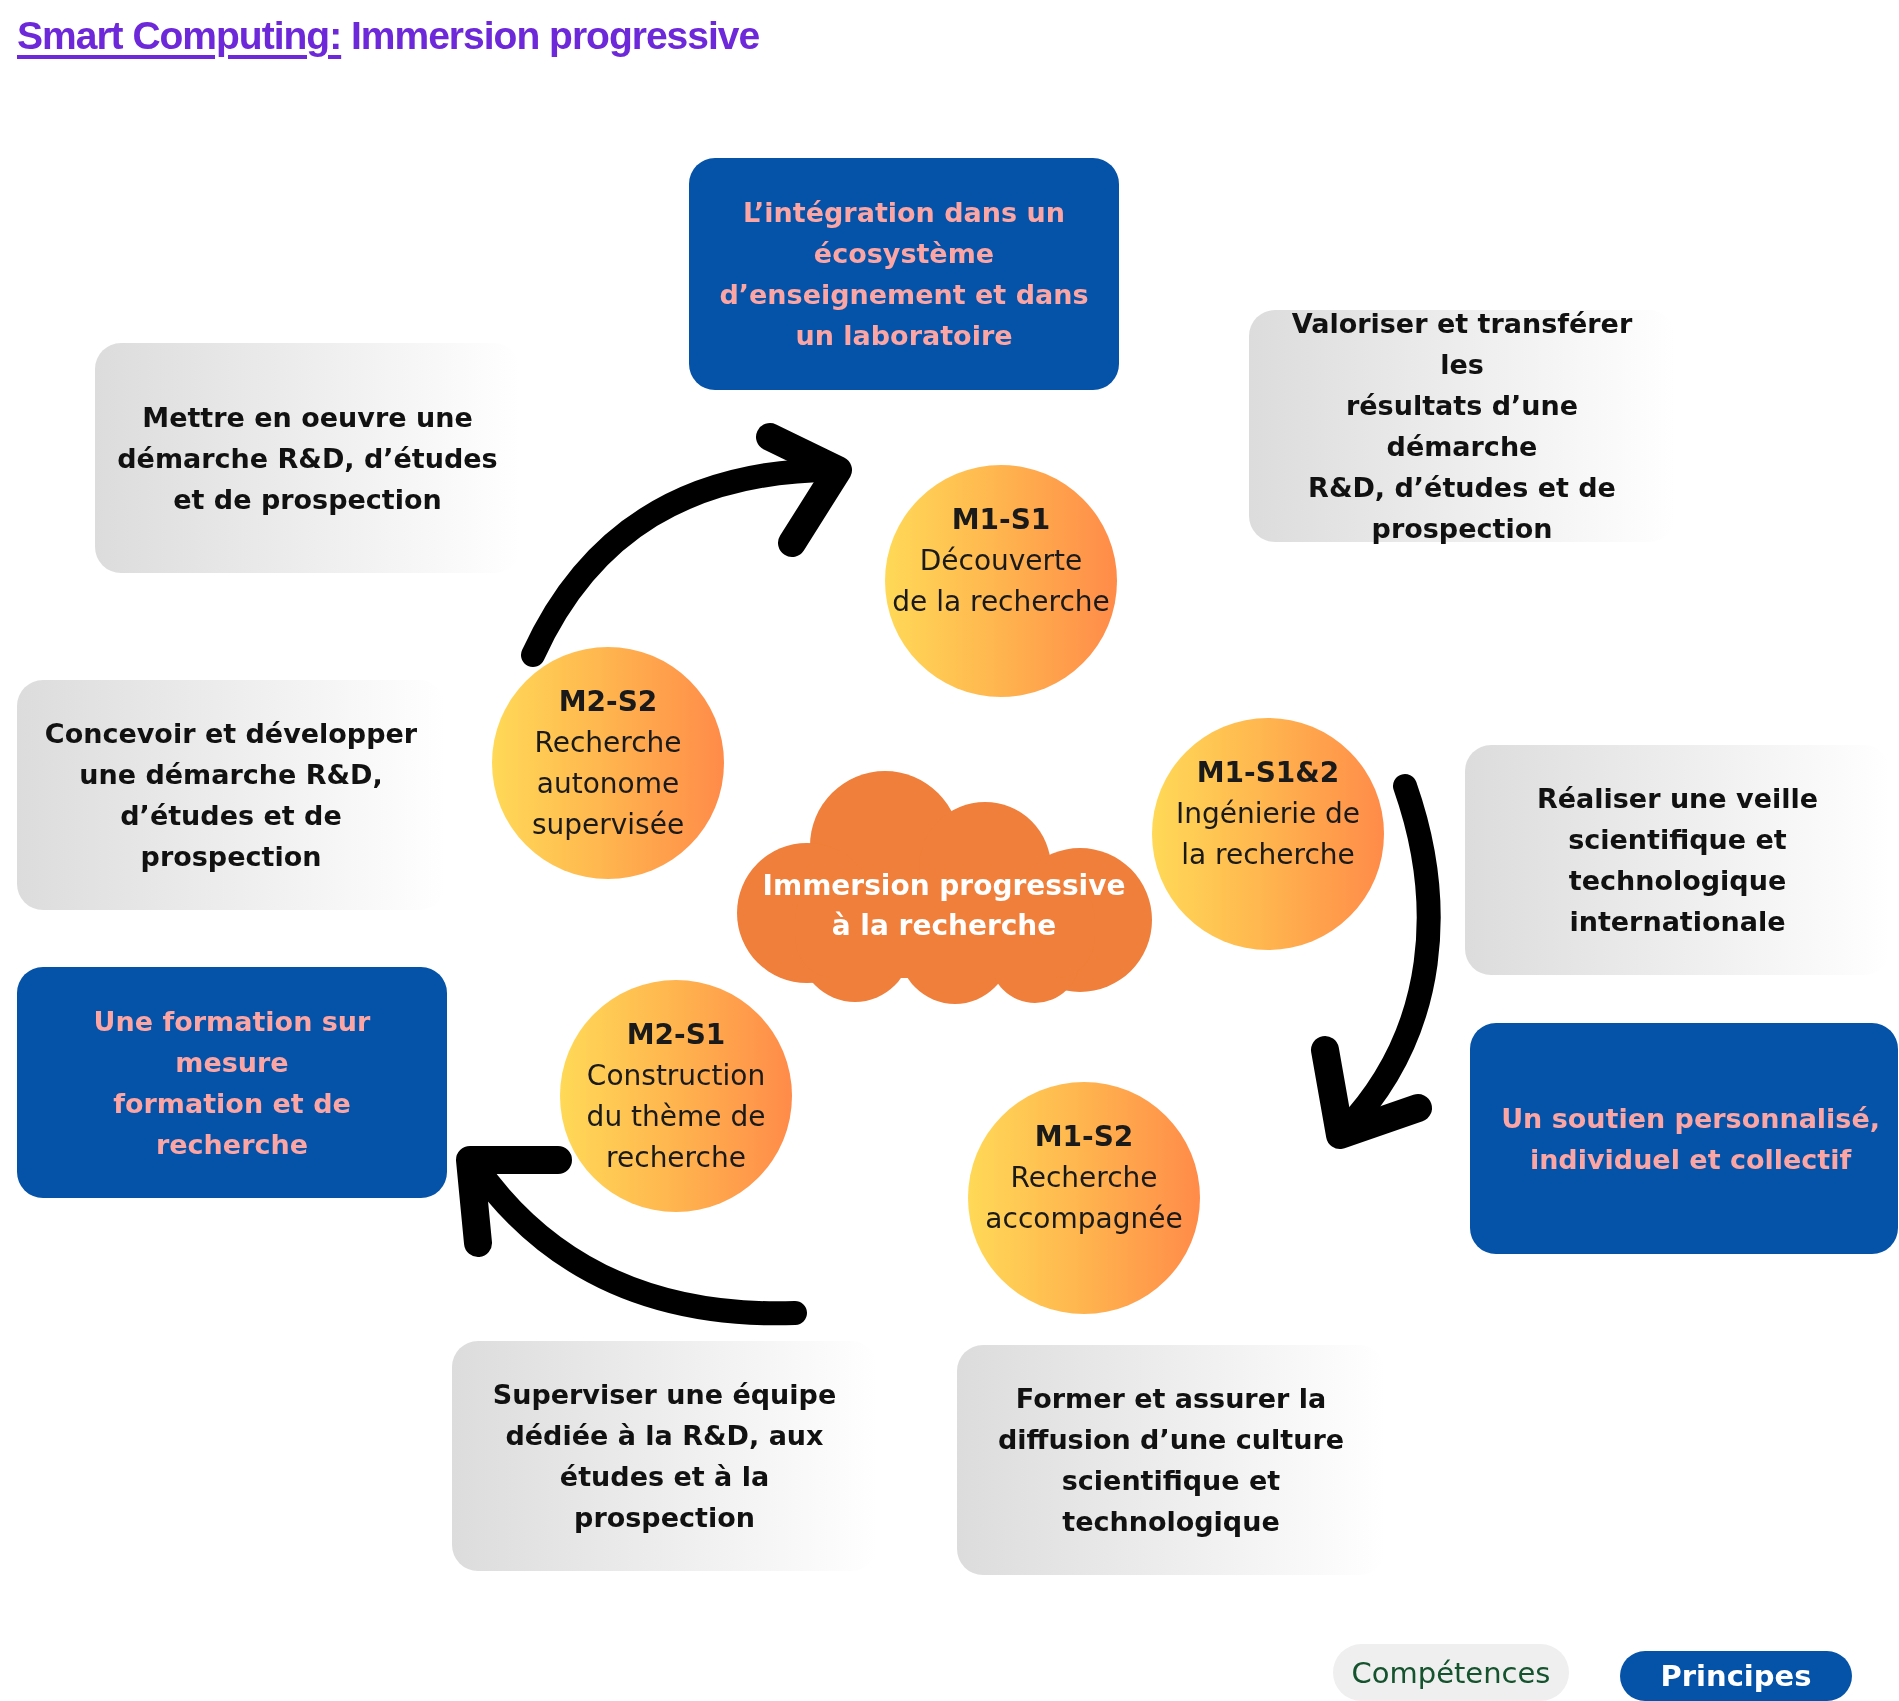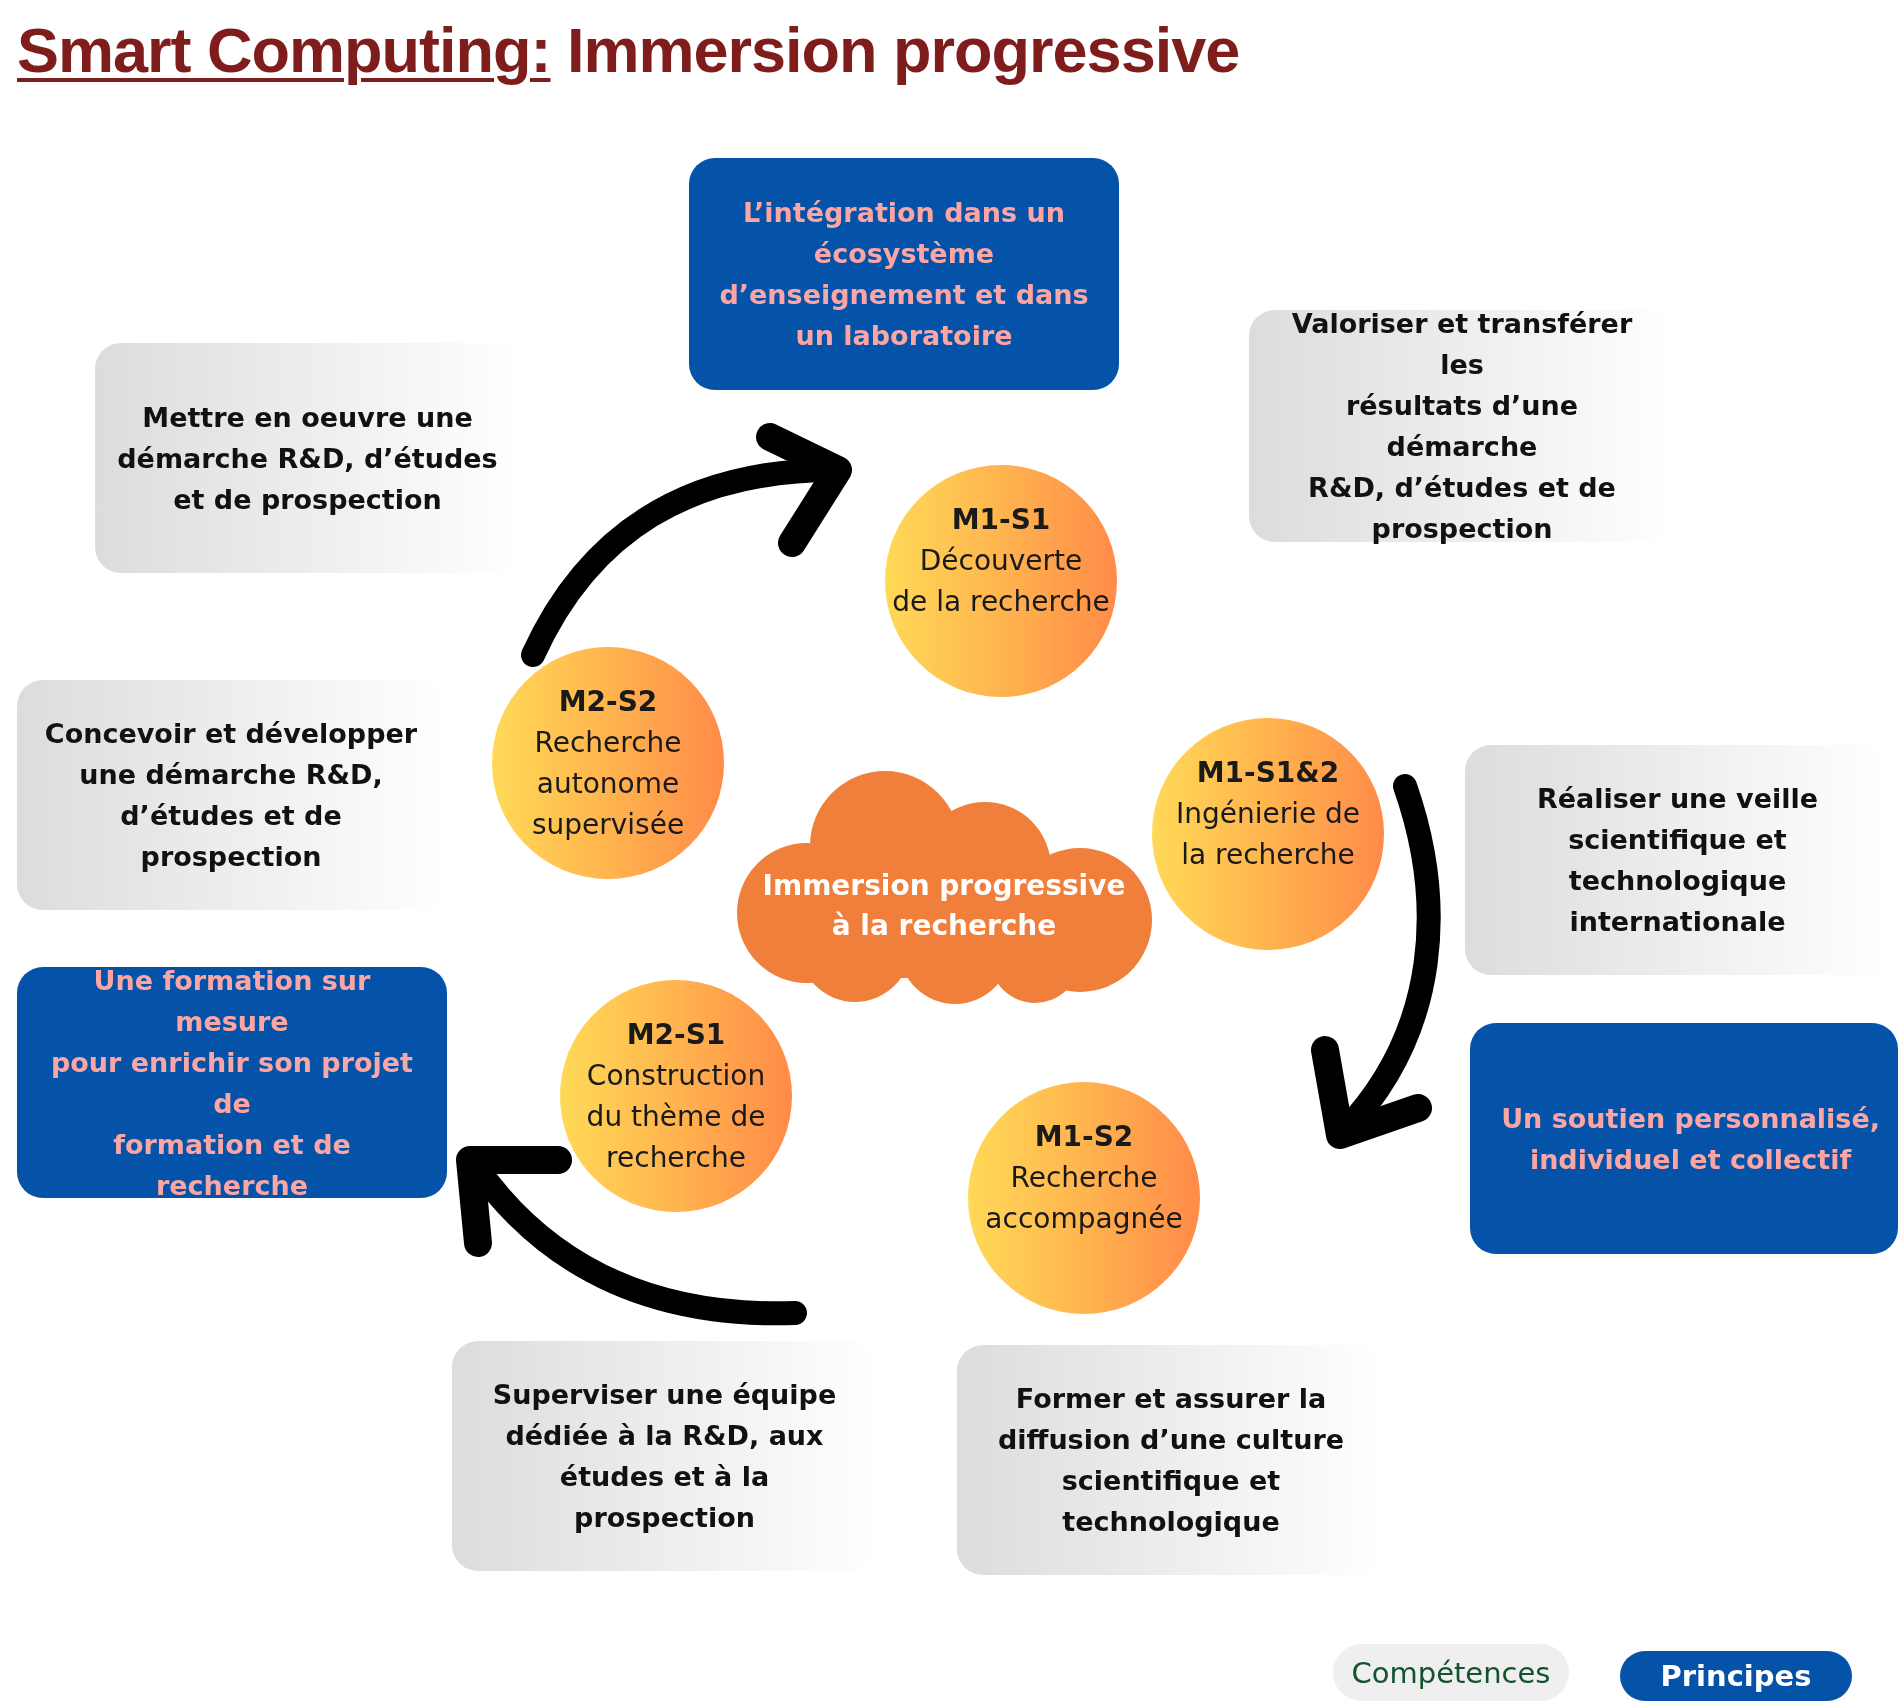--- a/index.html
+++ b/index.html
@@ -1,19 +1,19 @@
 <!DOCTYPE html>
 <html><head>
 <meta charset="utf-8">
 <style>
   html, body { margin: 0; padding: 0; background: #ffffff; }
   body { width: 1899px; height: 1701px; position: relative; overflow: hidden;
          font-family: "DejaVu Sans", sans-serif; color: #111; }
   .title { position: absolute; left: 17px; top: 14px; font-family: "Liberation Sans", sans-serif;
-           font-weight: bold; font-size: 63px; letter-spacing: -1px; color: #7f1d1d; white-space: nowrap; }
+           font-weight: bold; font-size: 39px; letter-spacing: -1px; color: #6d28d9; white-space: nowrap; }
   .title .u { text-decoration: underline; text-decoration-thickness: 4px; text-underline-offset: 6px; }
   .box { position: absolute; display: flex; align-items: center; justify-content: center;
          text-align: center; border-radius: 26px; box-sizing: border-box; padding: 10px 18px;
          font-size: 27px; line-height: 41px; font-weight: bold; }
   .box span { display: block; }
   .gray { background: linear-gradient(to right, #dcdcdc 0%, #efefef 55%, #ffffff 100%); color: #111; }
   .blue { background: #0553A8; color: #fca5a5; font-weight: bold; }
   .circle { position: absolute; width: 232px; height: 232px; border-radius: 50%;
             background: linear-gradient(to right, #FFD957 0%, #FFB84F 45%, #FF8B49 100%);
             display: flex; flex-direction: column; align-items: center; justify-content: center;
@@ -67,21 +67,20 @@
 </div>
 <div class="box blue" style="left:1470px;top:1023px;width:428px;height:231px;justify-content:flex-end;">
   <div>
     <span>Un soutien personnalisé,</span>
     <span>individuel et collectif</span>
   </div>
 </div>
 <div class="box blue" style="left:17px;top:967px;width:430px;height:231px;">
   <div>
     <span>Une formation sur mesure</span>
-    <span>pour enrichir son projet de</span>
     <span>formation et de recherche</span>
   </div>
 </div>
 
 <div class="box gray" style="left:95px;top:343px;width:425px;height:230px;">
   <div>
     <span>Mettre en oeuvre une</span>
     <span>démarche R&amp;D, d’études</span>
     <span>et de prospection</span>
   </div>

